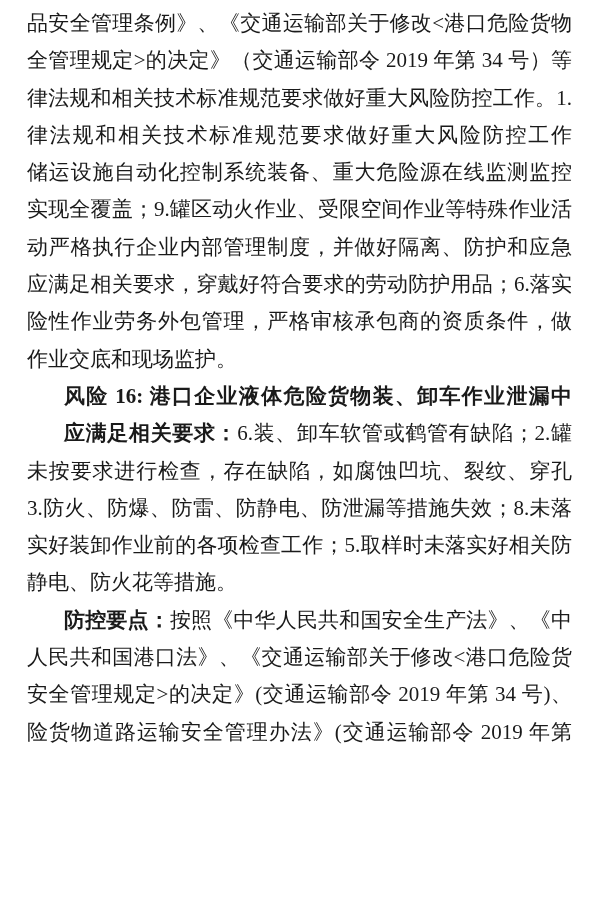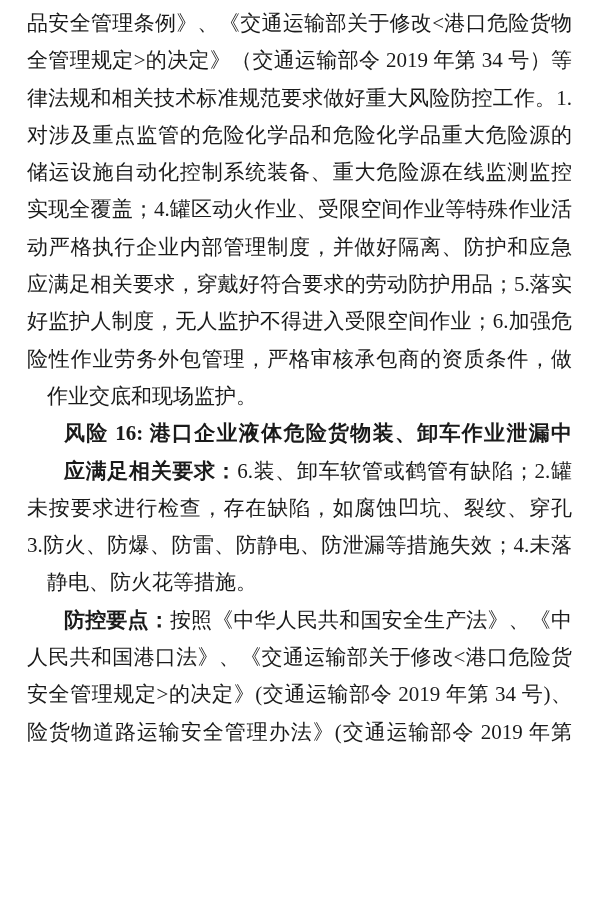--- a/index.html
+++ b/index.html
@@ -19,49 +19,49 @@
     color: #1a1a1a;
   }
   .line {
     height: 37.3px;
     line-height: 37.3px;
     overflow: hidden;
     text-align: justify;
     text-align-last: justify;
     text-justify: inter-character;
   }
-  .line.last { text-align-last: left; margin-left: 20px; }
+  .line.last { text-align-last: left; }
   .line.indent { text-indent: 37px; }
   .bold { font-weight: bold; }
 </style>
 </head>
 <body style="background: rgb(255, 255, 255);">
 
 <div class="page" style="color: rgb(26, 26, 26);">
   <div>
       <div>
         <div class="line"><span>品安全管理条例》、《交通运输部关于修改&lt;港口危险货物安</span></div>
         <div class="line"><span>全管理规定&gt;的决定》（交通运输部令 2019 年第 34 号）等法</span></div>
         <div class="line"><span>律法规和相关技术标准规范要求做好重大风险防控工作。1.</span></div>
-        <div class="line"><span>对涉及重点监管的危险化学品和危险化学品重大危险源的</span></div>
+        <div class="line"><span>律法规和相关技术标准规范要求做好重大风险防控工作</span></div>
         <div class="line"><span>储运设施自动化控制系统装备、重大危险源在线监测监控均</span></div>
-        <div class="line"><span>实现全覆盖；4.罐区动火作业、受限空间作业等特殊作业活</span></div>
+        <div class="line"><span>实现全覆盖；9.罐区动火作业、受限空间作业等特殊作业活</span></div>
         <div class="line"><span>动严格执行企业内部管理制度，并做好隔离、防护和应急措</span></div>
-        <div class="line"><span>应满足相关要求，穿戴好符合要求的劳动防护用品；5.落实</span></div>
-        <div class="line"><span>好监护人制度，无人监护不得进入受限空间作业；6.加强危</span></div>
+        <div class="line"><span>应满足相关要求，穿戴好符合要求的劳动防护用品；6.落实</span></div>
         <div class="line"><span>险性作业劳务外包管理，严格审核承包商的资质条件，做好</span></div>
         <div class="line last"><span>作业交底和现场监护。</span></div>
       </div>
       <div>
         <div class="line indent"><span class="bold">风险 16: 港口企业液体危险货物装、卸车作业泄漏中毒、</span></div>
       </div>
       <div>
         <div class="line indent"><span class="bold">应满足相关要求：</span><span>6.装、卸车软管或鹤管有缺陷；2.罐体</span></div>
         <div class="line"><span>未按要求进行检查，存在缺陷，如腐蚀凹坑、裂纹、穿孔等;</span></div>
-        <div class="line"><span>3.防火、防爆、防雷、防静电、防泄漏等措施失效；4.未落</span></div>
+        <div class="line"><span>3.防火、防爆、防雷、防静电、防泄漏等措施失效；8.未落</span></div>
+        <div class="line"><span>实好装卸作业前的各项检查工作；5.取样时未落实好相关防</span></div>
         <div class="line last"><span>静电、防火花等措施。</span></div>
       </div>
       <div>
         <div class="line indent"><span class="bold">防控要点：</span><span>按照《中华人民共和国安全生产法》、《中华</span></div>
         <div class="line"><span>人民共和国港口法》、《交通运输部关于修改&lt;港口危险货物</span></div>
         <div class="line"><span>安全管理规定&gt;的决定》(交通运输部令 2019 年第 34 号)、《危</span></div>
         <div class="line"><span>险货物道路运输安全管理办法》(交通运输部令 2019 年第 29</span></div>
       </div>
     </div>
 </div>

